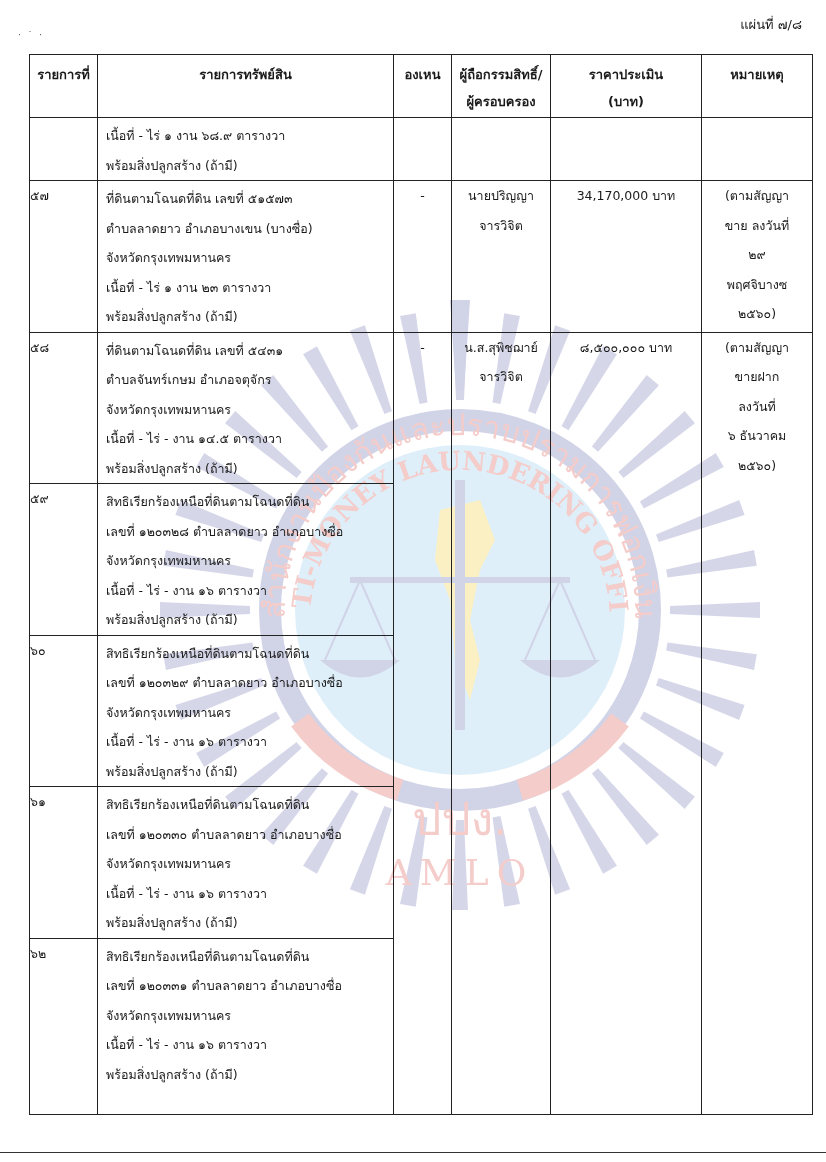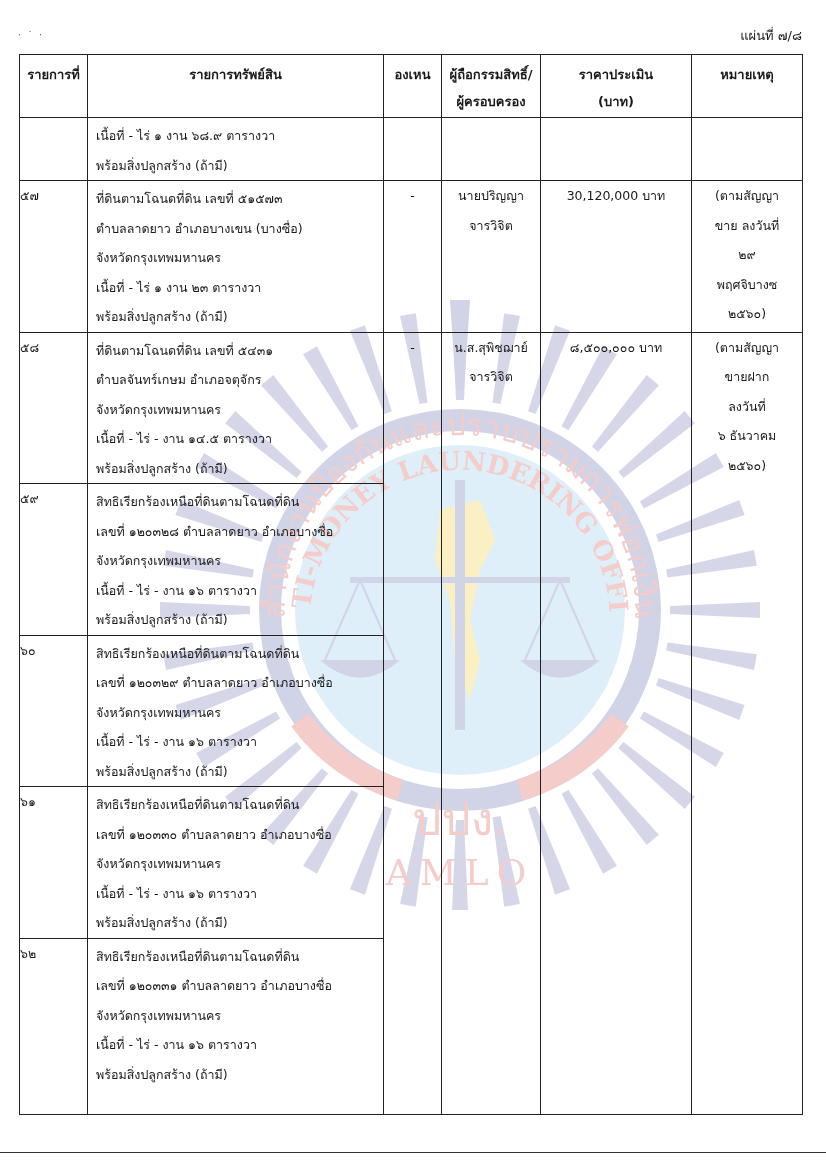--- a/index.html
+++ b/index.html
@@ -1,24 +1,24 @@
 <!DOCTYPE html>
 <html><head>
 <meta charset="utf-8">
 <style>
   html, body { margin:0; padding:0; background:#ffffff; }
   body { width:826px; height:1162px; position:relative; overflow:hidden;
          font-family:"DejaVu Sans", sans-serif; color:#1a1a1a; }
-  .page-no { position:absolute; top:25px; right:24px; font-size:13px; }
+  .page-no { position:absolute; top:14px; right:24px; font-size:13px; }
   .specks { position:absolute; left:18px; top:30px; font-size:9px; color:#555; letter-spacing:2px; }
 
   
   .watermark { position:absolute; left:150px; top:300px; width:620px; height:620px; pointer-events:none; opacity:0.85; }
 
-  table.assets { position:absolute; left:19px; top:54px; border-collapse:collapse; table-layout:fixed;
+  table.assets { position:absolute; left:29px; top:54px; border-collapse:collapse; table-layout:fixed;
                  width:783px; font-size:12.5px; z-index:2; }
   table.assets td, table.assets th { border:1px solid #222; vertical-align:top; padding:0; }
   table.assets th { font-weight:bold; font-size:13px; height:56px; vertical-align:top; padding-top:6px; text-align:center; line-height:27px; }
   .c-no { width:68px; }
   .c-desc { width:296px; }
   .c-qty { width:58px; }
   .c-owner { width:99px; }
   .c-price { width:151px; }
   .c-note { width:111px; }
 
@@ -154,21 +154,21 @@
         <span class="line">จังหวัดกรุงเทพมหานคร</span>
         <span class="line">เนื้อที่ - ไร่ ๑ งาน ๒๓ ตารางวา</span>
         <span class="line">พร้อมสิ่งปลูกสร้าง (ถ้ามี)</span>
       </div>
         </td>
       <td class="center">-</td>
       <td class="center">
         <span class="line">นายปริญญา</span>
         <span class="line">จารวิจิต</span>
       </td>
-      <td class="center">30,120,000 บาท</td>
+      <td class="center">34,170,000 บาท</td>
       <td class="note">
         <span class="line">(ตามสัญญา</span>
         <span class="line">ขาย ลงวันที่</span>
         <span class="line">๒๙</span>
         <span class="line">พฤศจิบางซ</span>
         <span class="line">๒๕๖๐)</span>
       </td>
     </tr>
 
     <tr style="height:148px;">

